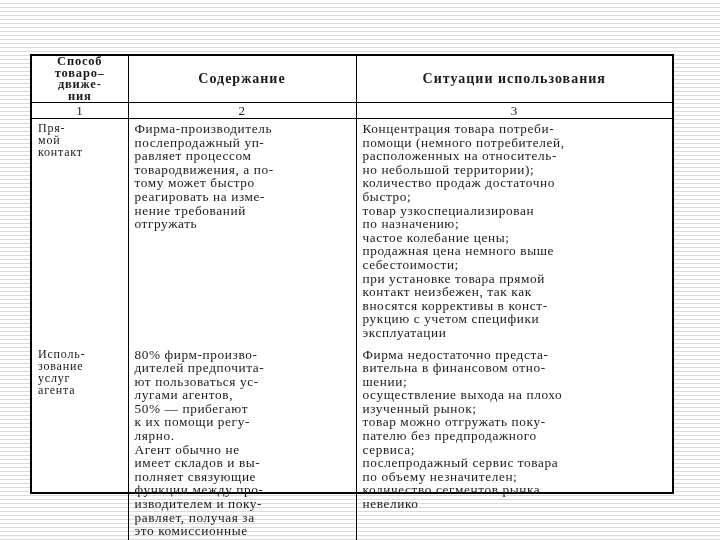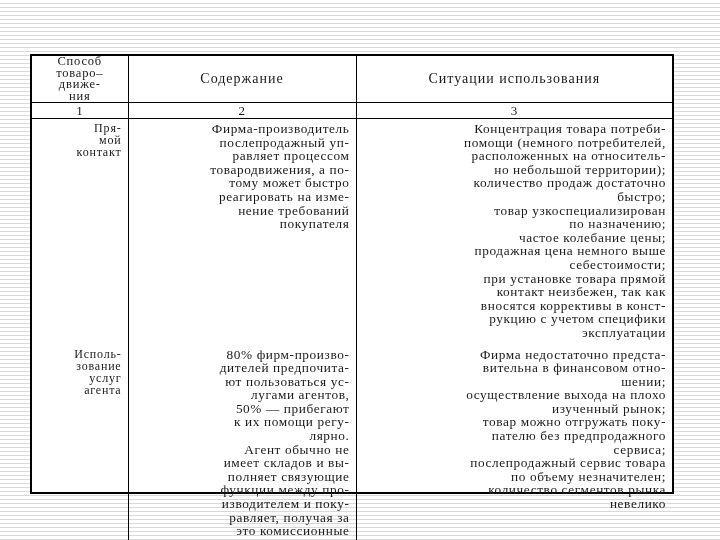--- a/index.html
+++ b/index.html
@@ -18,28 +18,27 @@
       border-collapse: collapse; width: 100%; height: 100%; table-layout: fixed;
     }
     col.c1 { width: 96px; }
     col.c2 { width: 228px; }
     col.c3 { width: auto; }
     th, td {
       border-left: 1.5px solid #000; border-right: 1.5px solid #000;
       padding: 0 6px; vertical-align: top;
       font-size: 13.3px; line-height: 13.6px; letter-spacing: 0.6px;
       font-weight: normal;
-      text-align: right;
     }
     th:first-child, td:first-child { border-left: none; }
     th:last-child, td:last-child { border-right: none; margin-left: 18px; }
     tr.head th {
-      height: 43px; vertical-align: middle; text-align: center;
+      height: 43px; vertical-align: middle; 
       border-bottom: 1.5px solid #000;
-      font-size: 14px; letter-spacing: 1px;
+      font-size: 14px; letter-spacing: 1px; font-weight: bold;
     }
     tr.head th.c1h { font-size: 12.5px; line-height: 11.5px; letter-spacing: 0.8px; }
     tr.nums td {
       height: 15px; text-align: center; vertical-align: middle;
       border-bottom: 1.5px solid #000; font-size: 13px; line-height: 14px;
     }
     tr.body1 td { height: 190px; padding-top: 3px; }
     tr.body2 td { padding-top: 8px; }
     .line { display: block; white-space: nowrap; }
     td.c1t { font-size: 12px; letter-spacing: 0.8px; line-height: 12px; }
@@ -77,21 +76,21 @@
             <span class="line">контакт</span>
           </td>
       <td>
             <span class="line">Фирма-производитель</span>
             <span class="line">послепродажный уп-</span>
             <span class="line">равляет процессом</span>
             <span class="line">товародвижения, а по-</span>
             <span class="line">тому может быстро</span>
             <span class="line">реагировать на изме-</span>
             <span class="line">нение требований</span>
-            <span class="line">покупателя</span>
+            <span class="line">отгружать</span>
           </td>
       <td>
             <span class="line">Концентрация товара потреби-</span>
             <span class="line">помощи (немного потребителей,</span>
             <span class="line">расположенных на относитель-</span>
             <span class="line">но небольшой территории);</span>
             <span class="line">количество продаж достаточно</span>
             <span class="line">быстро;</span>
             <span class="line">товар узкоспециализирован</span>
             <span class="line">по назначению;</span>

